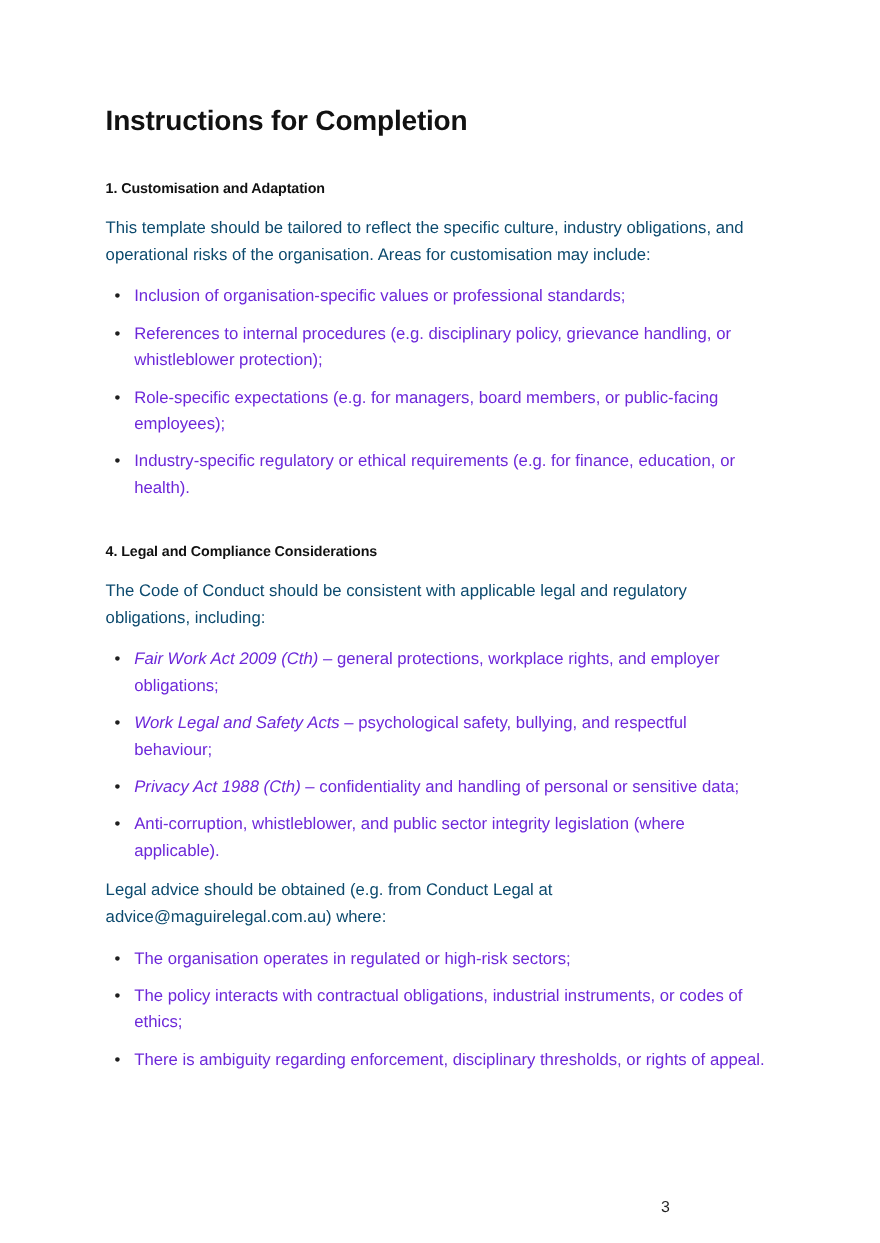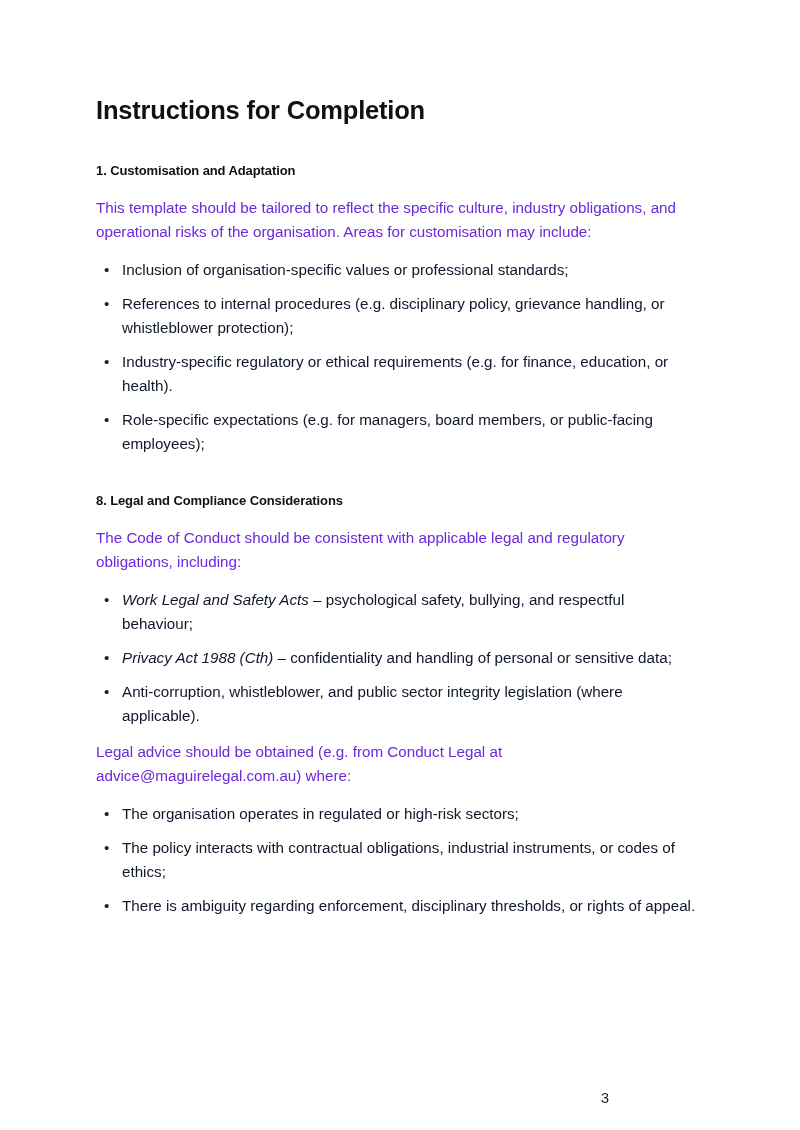--- a/index.html
+++ b/index.html
@@ -42,33 +42,33 @@
     font-weight: bold;
     line-height: 26px;
     letter-spacing: -0.1px;
     margin: 32px 0 0 0;
     color: #111111;
   }
   p.body-text {
     font-size: 15.2px;
     line-height: 24px;
     margin: 12px 0 0 0;
-    color: #6d28d9;
+    color: #0c4a6e;
   }
   ul.bullet-list {
     list-style: none;
     margin: 14px 0 0 0;
     padding: 0;
   }
   ul.bullet-list > li {
     position: relative;
     padding-left: 26px;
     font-size: 15.2px;
     line-height: 24px;
-    color: #0f172a;
+    color: #6d28d9;
     margin-bottom: 10px;
   }
   ul.bullet-list > li:last-child {
     margin-bottom: 0;
   }
   ul.bullet-list > li::before {
     content: "\2022";
     position: absolute;
     left: 8px;
     top: 0;
@@ -95,27 +95,30 @@
 <div class="page">
   <div class="content">
 
     <h1 class="doc-title">Instructions for Completion</h1>
 
     <h2 class="section-heading">1. Customisation and Adaptation</h2>
     <p class="body-text">This template should be tailored to reflect the specific culture, industry obligations, and operational risks of the organisation. Areas for customisation may include:</p>
     <ul class="bullet-list">
       <li>Inclusion of organisation-specific values or professional standards;</li>
       <li>References to internal procedures (e.g. disciplinary policy, grievance handling, or whistleblower protection);</li>
+      <li>Role-specific expectations (e.g. for managers, board members, or public-facing employees);</li>
       <li>Industry-specific regulatory or ethical requirements (e.g. for finance, education, or health).</li>
-      <li>Role-specific expectations (e.g. for managers, board members, or public-facing employees);</li>
     </ul>
 
-    <h2 class="section-heading">8. Legal and Compliance Considerations</h2>
+    <h2 class="section-heading">4. Legal and Compliance Considerations</h2>
     <p class="body-text">The Code of Conduct should be consistent with applicable legal and regulatory obligations, including:</p>
     <ul class="bullet-list">
+      <li>
+        <span class="italic-term">Fair Work Act 2009 (Cth)</span><span> – general protections, workplace rights, and employer obligations;</span>
+      </li>
       <li>
         <span class="italic-term">Work Legal and Safety Acts</span><span> – psychological safety, bullying, and respectful behaviour;</span>
       </li>
       <li>
         <span class="italic-term">Privacy Act 1988 (Cth)</span><span> – confidentiality and handling of personal or sensitive data;</span>
       </li>
       <li>Anti-corruption, whistleblower, and public sector integrity legislation (where applicable).</li>
     </ul>
 
     <p class="body-text">Legal advice should be obtained (e.g. from Conduct Legal at advice@maguirelegal.com.au) where:</p>

